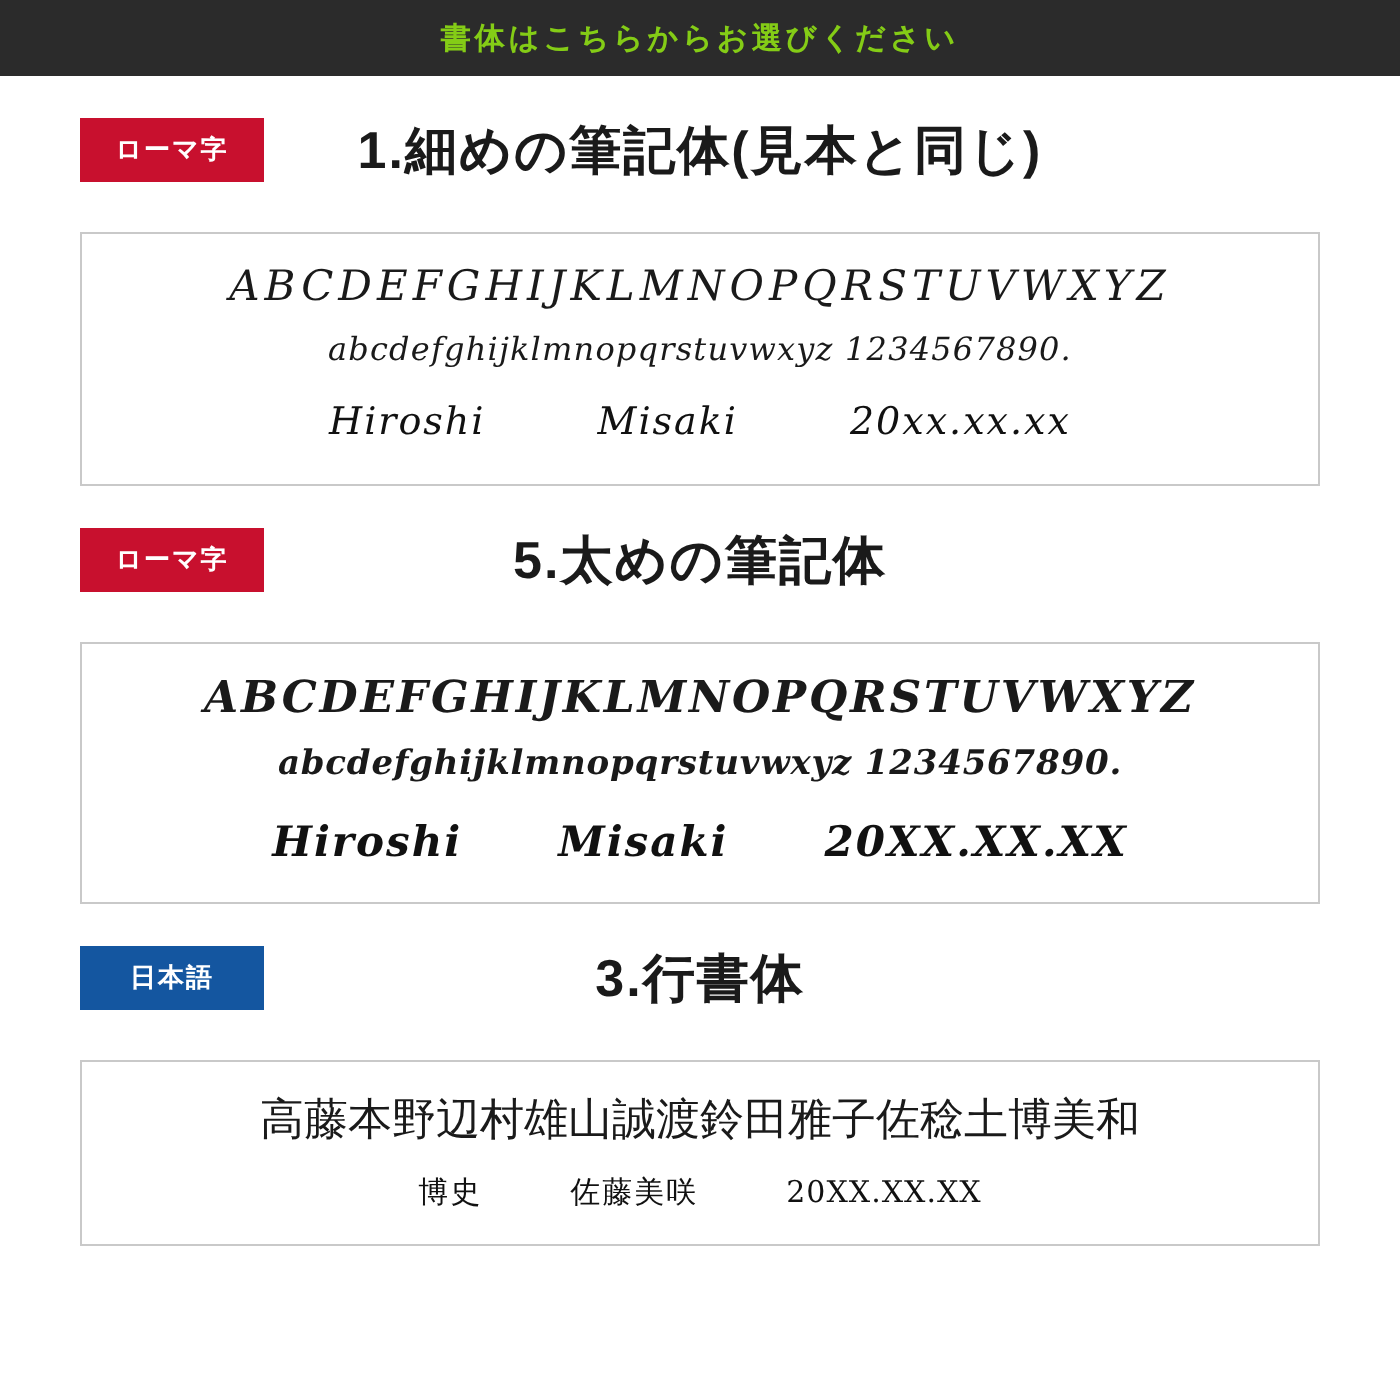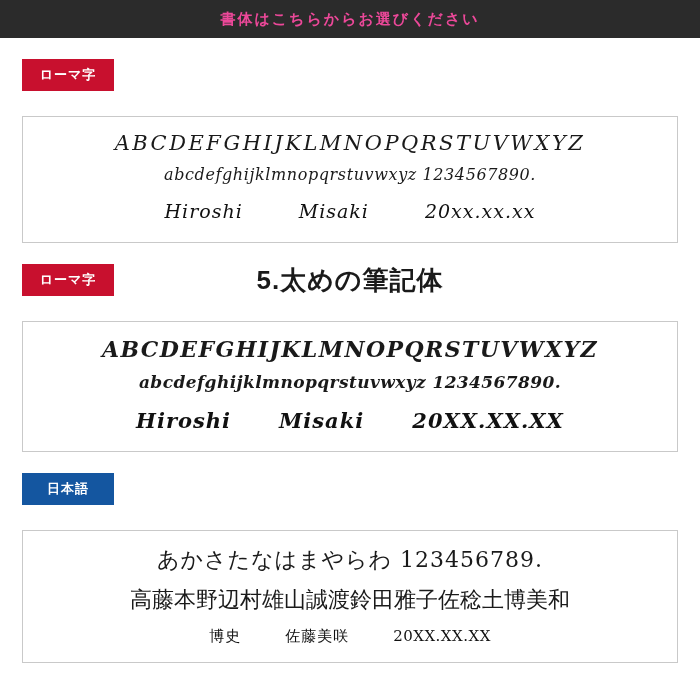--- a/index.html
+++ b/index.html
@@ -20,34 +20,34 @@
     width: 700px;
     height: 700px;
     box-sizing: border-box;
   }
 
   
   .header-bar {
     width: 700px;
     height: 38px;
     background: #2b2b2b;
-    color: #ec4899;
+    color: #84cc16;
     display: flex;
     align-items: center;
     justify-content: center;
     letter-spacing: 2px;
     font-size: 15px;
     font-weight: 600;
   }
 
   
   .section {
     width: 700px;
     box-sizing: border-box;
-    padding: 0 22px;
+    padding: 0 40px;
   }
   .section-head {
     display: flex;
     align-items: center;
     height: 46px;
     margin-top: 14px;
   }
   .tag {
     width: 92px;
     height: 32px;
@@ -178,20 +178,21 @@
 
 <div class="page">
 
   <div class="header-bar">
     <span>書体はこちらからお選びください</span>
   </div>
 
   <div class="section">
     <div class="section-head">
       <div class="tag red">ローマ字</div>
+      <div class="section-title">1.細めの筆記体(見本と同じ)</div>
     </div>
     <div class="sample-box s1">
       <span class="line upper">ABCDEFGHIJKLMNOPQRSTUVWXYZ</span>
       <span class="line lower">abcdefghijklmnopqrstuvwxyz 1234567890.</span>
       <div class="names">
         <span>Hiroshi</span>
         <span>Misaki</span>
         <span>20xx.xx.xx</span>
       </div>
     </div>
@@ -209,23 +210,23 @@
         <span>Hiroshi</span>
         <span>Misaki</span>
         <span>20XX.XX.XX</span>
       </div>
     </div>
   </div>
 
   <div class="section">
     <div class="section-head">
       <div class="tag blue">日本語</div>
+      <div class="section-title">3.行書体</div>
     </div>
     <div class="sample-box s3">
-      <span class="line kana">あかさたなはまやらわ 123456789.</span>
       <span class="line kanji">高藤本野辺村雄山誠渡鈴田雅子佐稔土博美和</span>
       <div class="names">
         <span>博史</span>
         <span>佐藤美咲</span>
         <span class="date">20XX.XX.XX</span>
       </div>
     </div>
   </div>
 
 </div>

